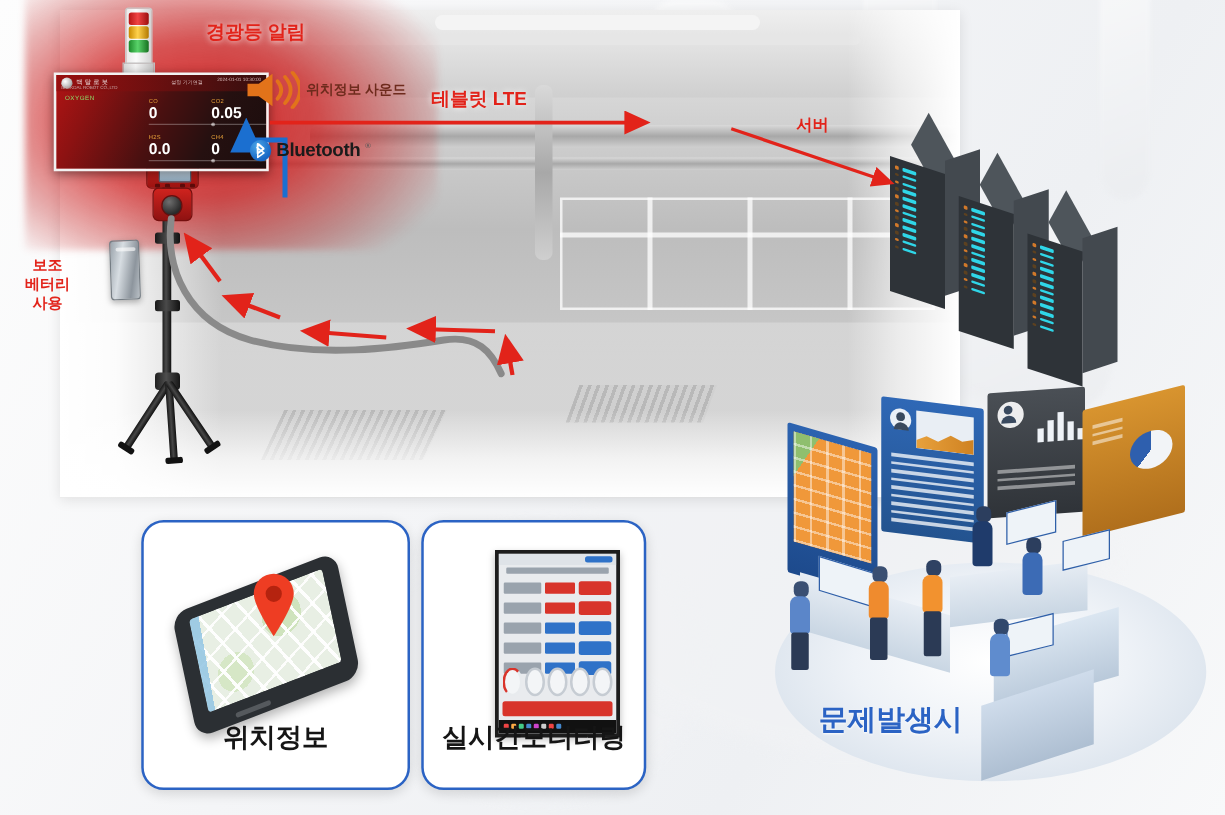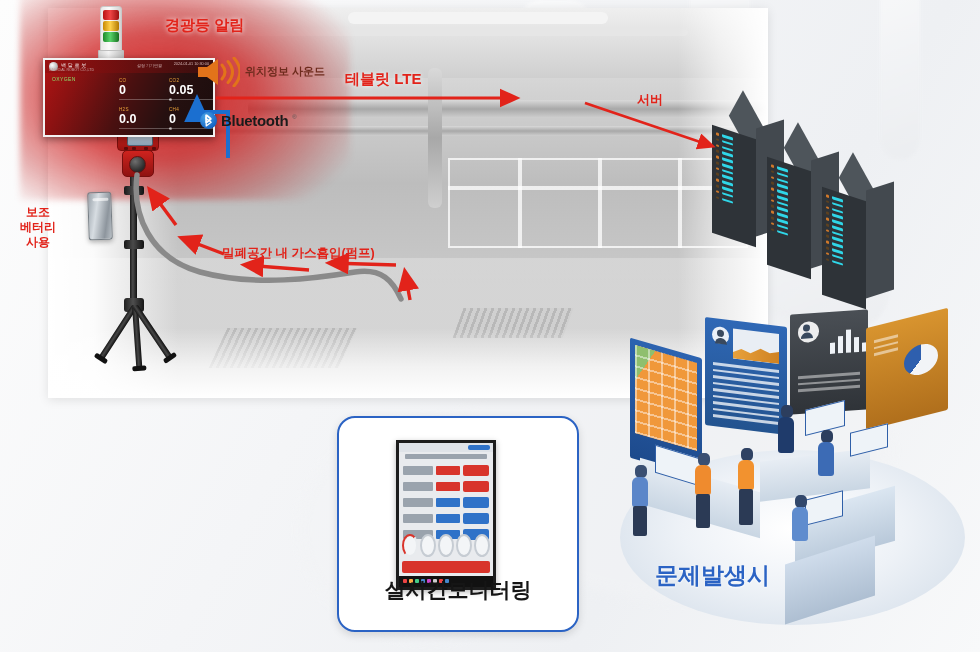--- a/index.html
+++ b/index.html
@@ -196,21 +196,21 @@
   .person { position:absolute; }
   .p-head { position:absolute; width:12px; height:13px; border-radius:5px; }
   .p-body { position:absolute; width:16px; height:30px; border-radius:6px 6px 3px 3px; }
   .p-legs { position:absolute; width:14px; height:30px; border-radius:2px; background:#2b3a55; }
   .mon { position:absolute; background:#eef3f8; border:1.5px solid #2f5fa8; }
 
   
   .card { position:absolute; background:#ffffff; border:2px solid #2b63c4; border-radius:18px;
     box-shadow:0 3px 9px rgba(0,0,0,.13); z-index:12; }
   .card-loc { left:113px; top:416px; width:215px; height:216px; }
-  .card-mon { left:337px; top:416px; width:242px; height:216px; }
+  .card-mon { left:337px; top:416px; width:180px; height:216px; }
   .card-title { position:absolute; left:0; right:0; bottom:26px; text-align:center;
     font-size:21px; font-weight:700; color:#151515; }
   
   .phone { position:absolute; left:28px; top:48px; width:140px; height:100px;
     transform: rotate(-21deg) skewX(-9deg); }
   .phone-body { position:absolute; inset:0; background:#2b2f33; border-radius:13px;
     box-shadow:0 4px 9px rgba(0,0,0,.3); }
   .phone-screen { position:absolute; left:13px; top:9px; right:13px; bottom:16px; border-radius:3px;
     background:#e8efe4;
     background-image:
@@ -623,20 +623,34 @@
     <div class="person" style="left:218px;top:130px;">
       <div class="p-head" style="background:#2c3e5e;left:3px;top:0;"></div>
       <div class="p-body" style="background:#3c6bb5;left:0;top:12px;height:34px;"></div>
     </div>
     <div class="person" style="left:192px;top:195px;">
       <div class="p-head" style="background:#32486c;left:3px;top:0;"></div>
       <div class="p-body" style="background:#5f8cce;left:0;top:12px;height:34px;"></div>
     </div>
   </div>
 
+  <div class="card card-loc">
+    <div class="phone">
+      <div class="phone-body"></div>
+      <div class="phone-screen"></div>
+      <div class="phone-home"></div>
+    </div>
+    <div class="pin">
+      <svg viewBox="0 0 38 52" width="38" height="52">
+        <path d="M19 51 C19 51 35 27 35 17 A16 16 0 1 0 3 17 C3 27 19 51 19 51 Z" fill="#ee3d23"></path>
+        <circle cx="19" cy="17" r="6.5" fill="#b5230f"></circle>
+      </svg>
+    </div>
+    <div class="card-title">위치정보</div>
+  </div>
 
   <div class="card card-mon">
     <div class="tabshot">
       <div class="tabshot-in">
         <div class="ts-top">
             <div class="ts-topbtn"></div>
           </div>
         <div class="ts-title"></div>
         <div class="ts-row" style="top:20px;">
           <div class="ts-name"></div>
@@ -683,21 +697,20 @@
         </div>
       </div>
     </div>
     <div class="card-title">실시간모니터링</div>
   </div>
 
   <div class="lbl lbl-alarm">경광등 알림</div>
   <div class="lbl lbl-sound">위치정보 사운드</div>
   <div class="lbl lbl-tablet">테블릿 LTE</div>
   <div class="lbl lbl-server">서버</div>
-  <div class="lbl lbl-gas">밀폐공간 내 가스흡입(펌프)</div>
   <div class="lbl lbl-unified">문제발생시</div>
   <div class="lbl lbl-battery">
     <div>보조</div>
     <div>베터리</div>
     <div>사용</div>
   </div>
 
   <svg class="ov">
     <defs>
       <marker id="ar-red" markerWidth="7" markerHeight="7" refX="5.5" refY="3.2" orient="auto">

